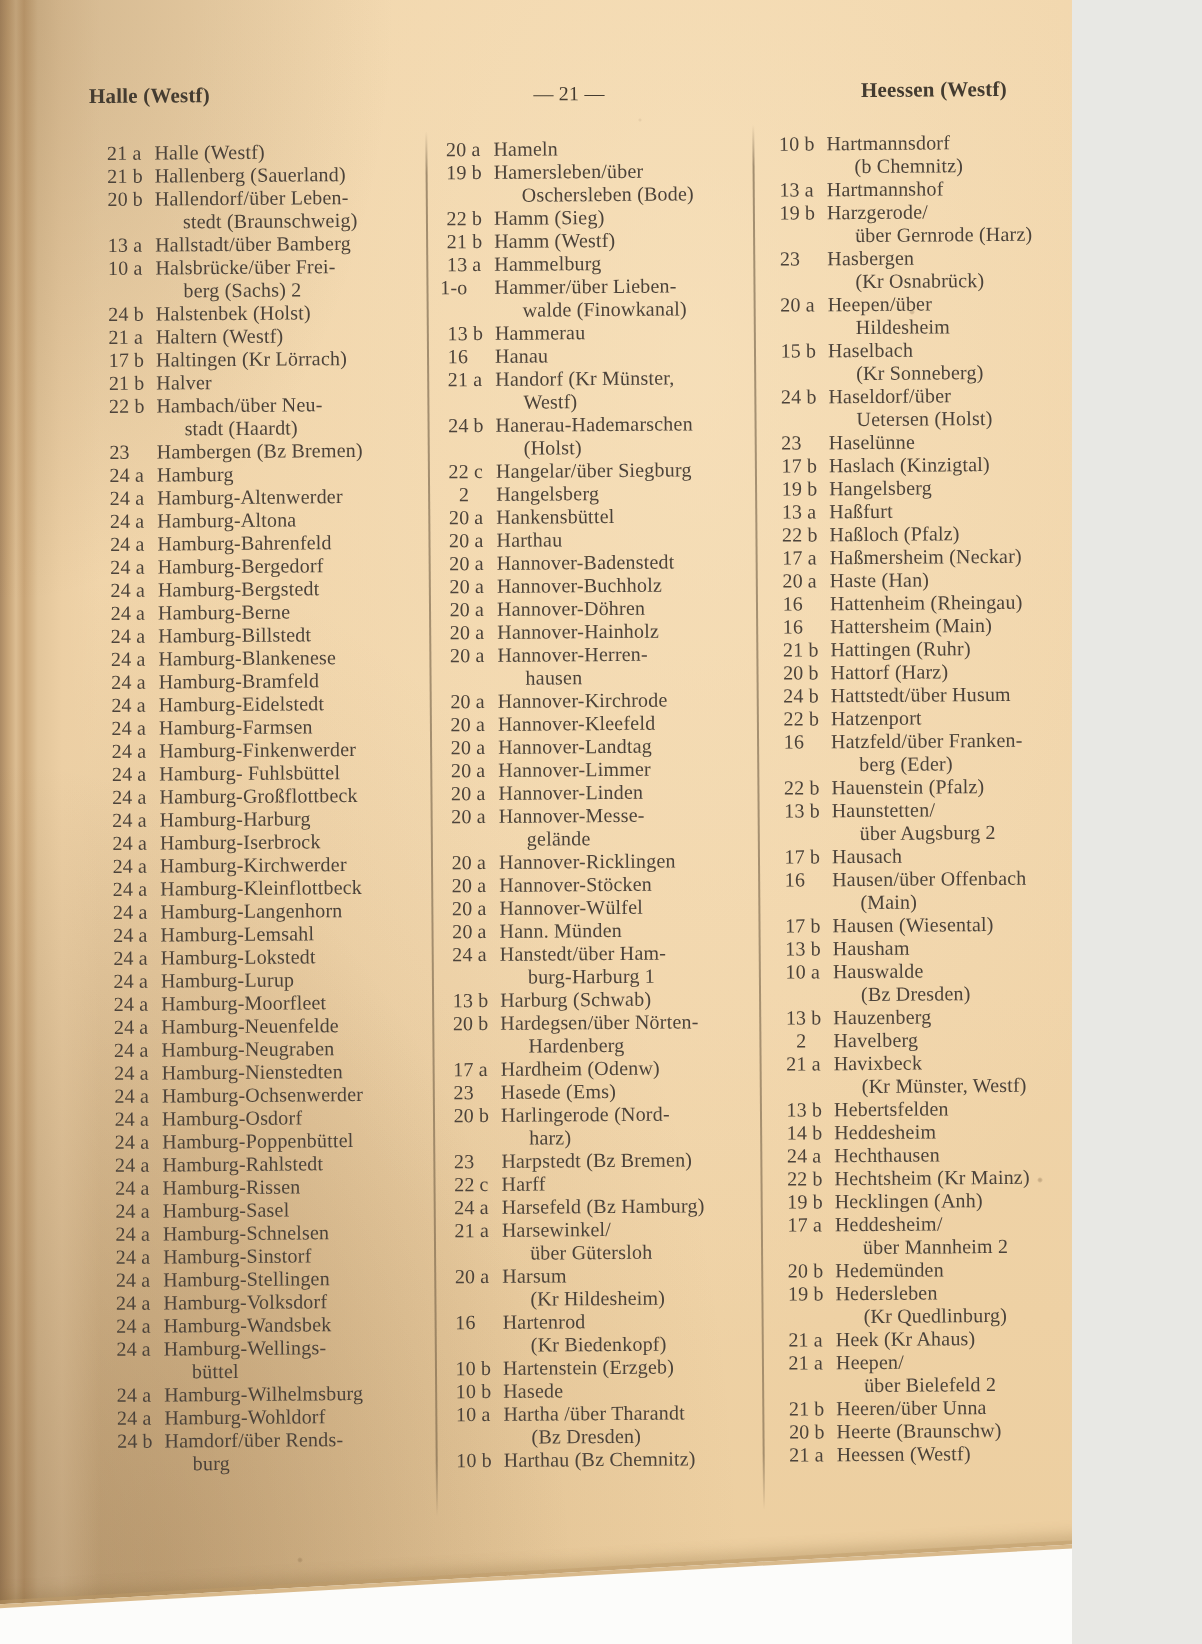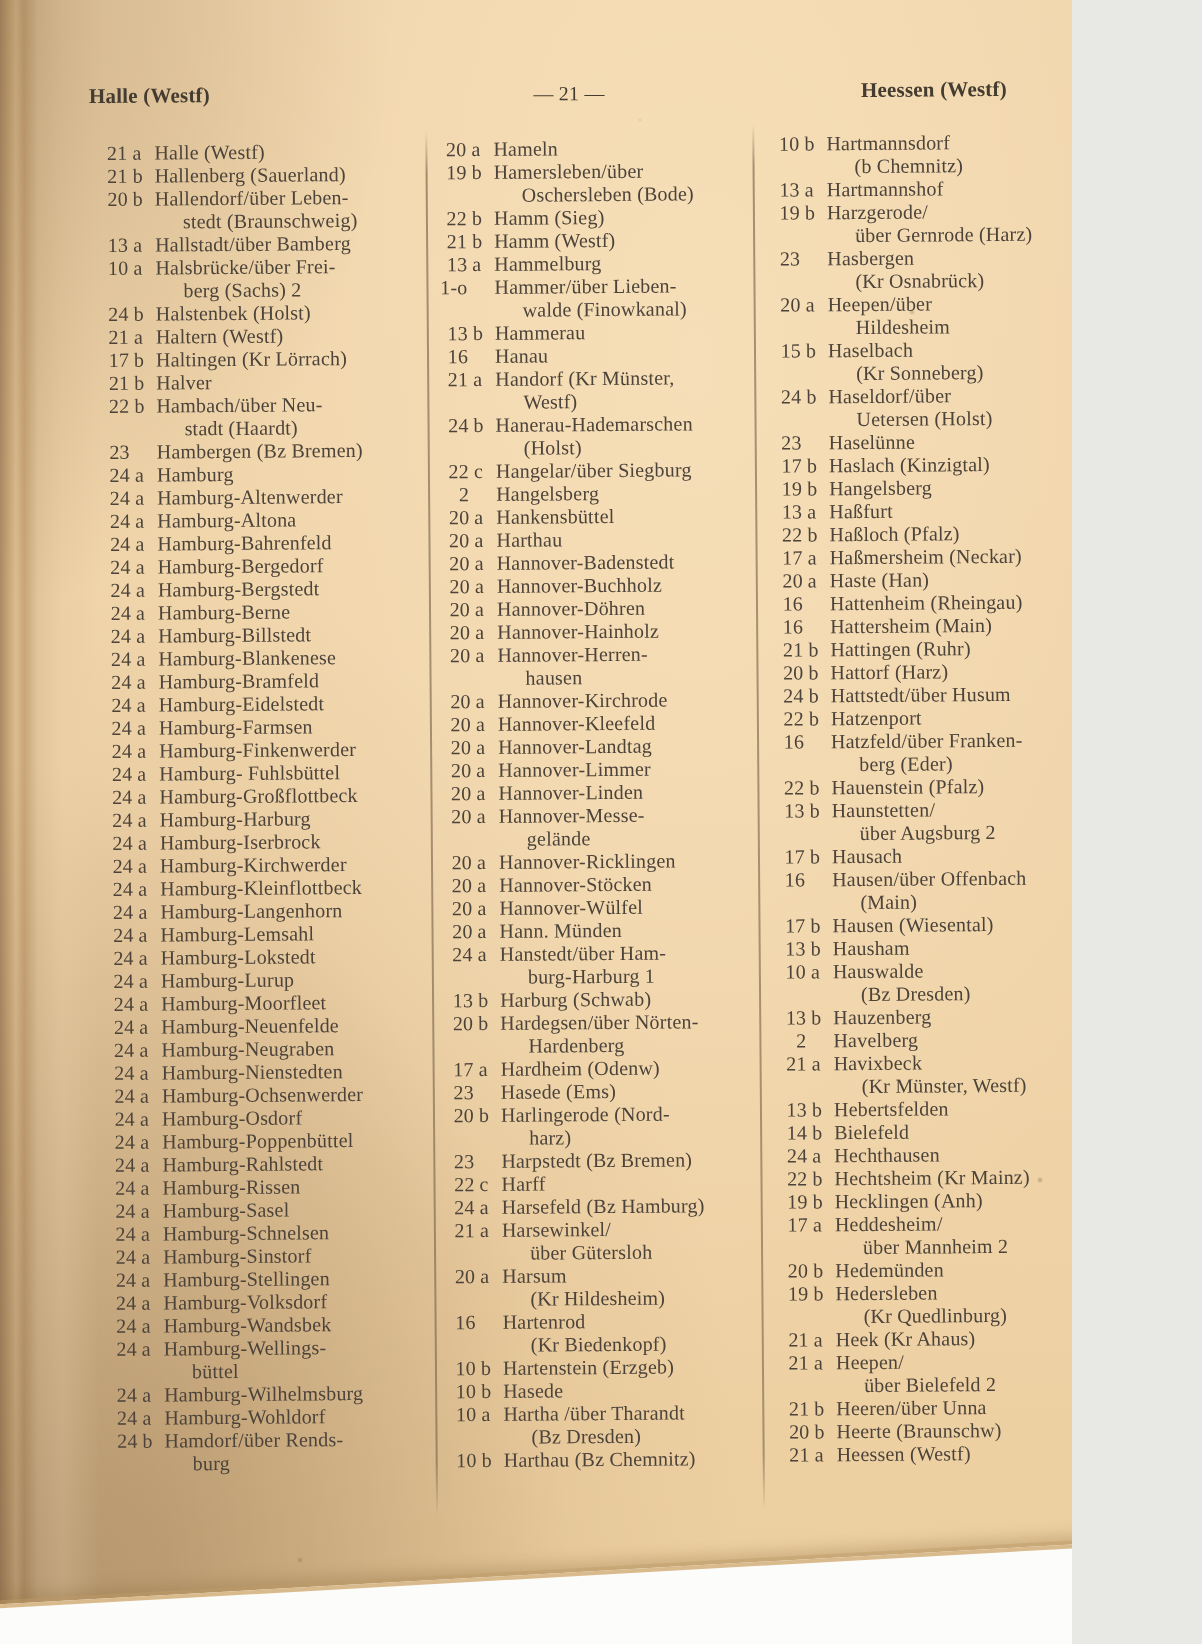--- a/index.html
+++ b/index.html
@@ -1038,21 +1038,21 @@
           <span class="code-num">13</span>
           <span class="code-suf">b</span>
           <div class="name">
             <div class="line">Hebertsfelden</div>
           </div>
         </div>
         <div class="entry">
           <span class="code-num">14</span>
           <span class="code-suf">b</span>
           <div class="name">
-            <div class="line">Bielefeld</div>
+            <div class="line">Heddesheim</div>
           </div>
         </div>
         <div class="entry">
           <span class="code-num">24</span>
           <span class="code-suf">a</span>
           <div class="name">
             <div class="line">Hechthausen</div>
           </div>
         </div>
         <div class="entry">

